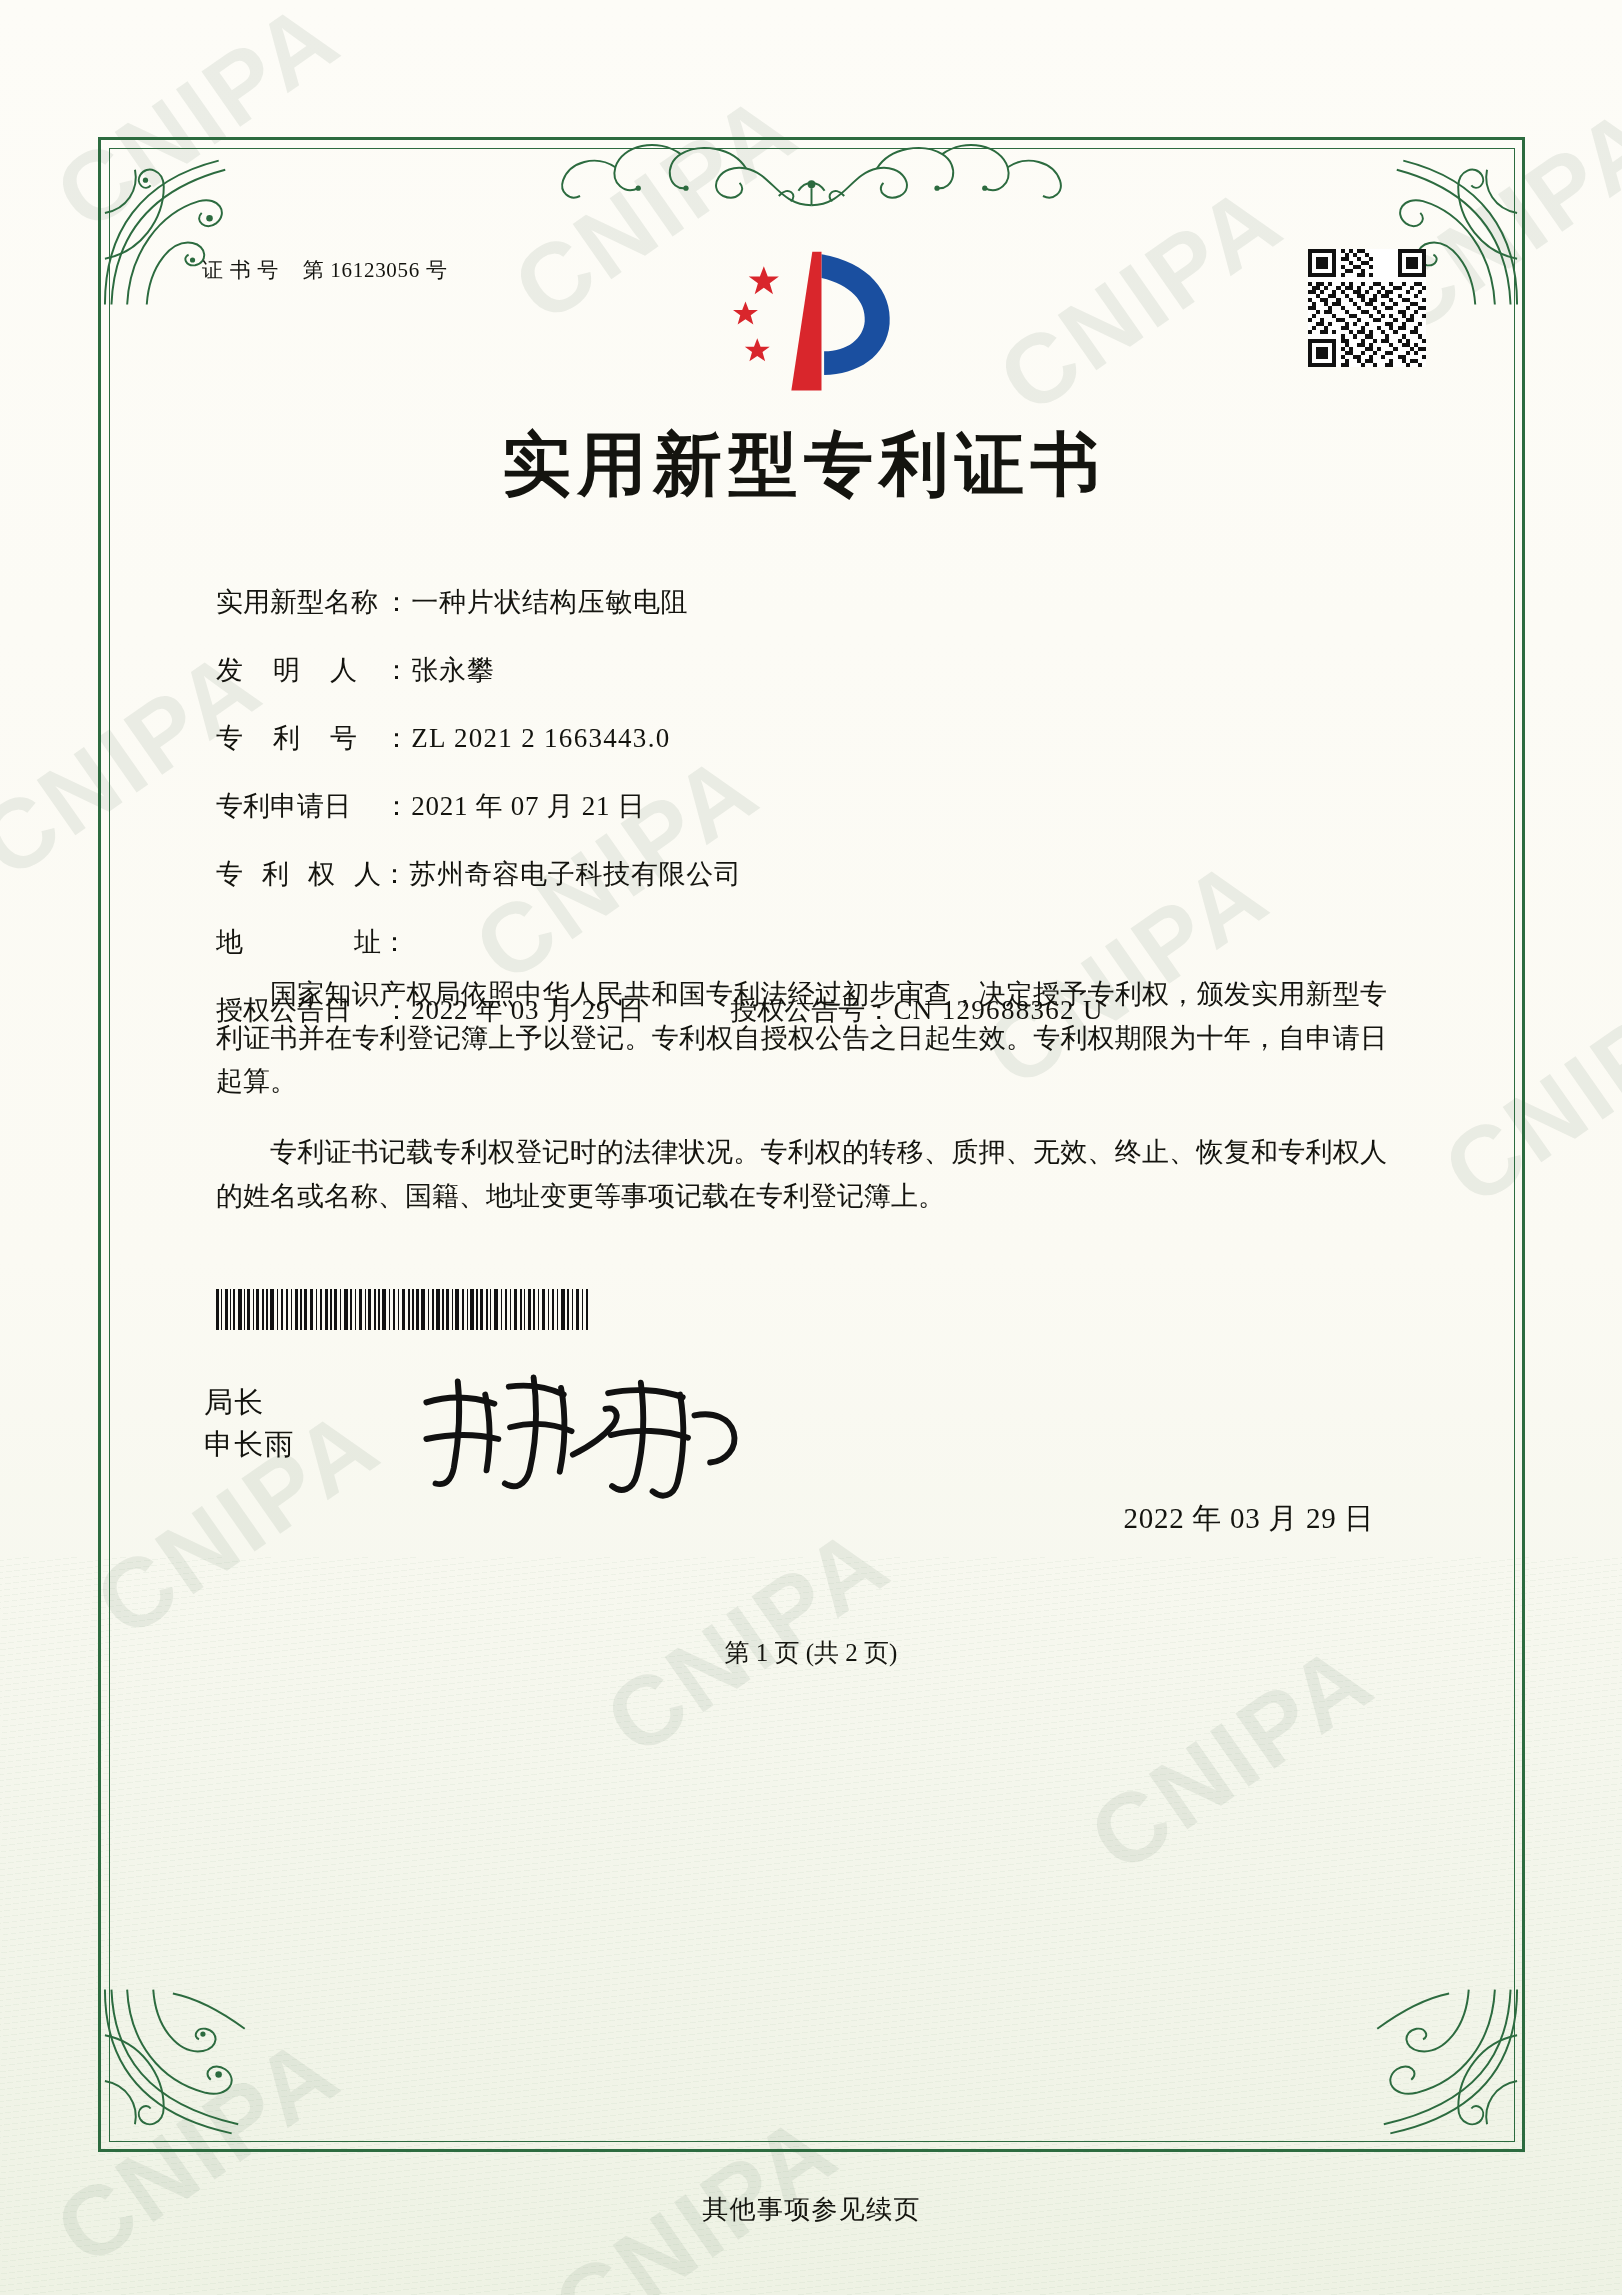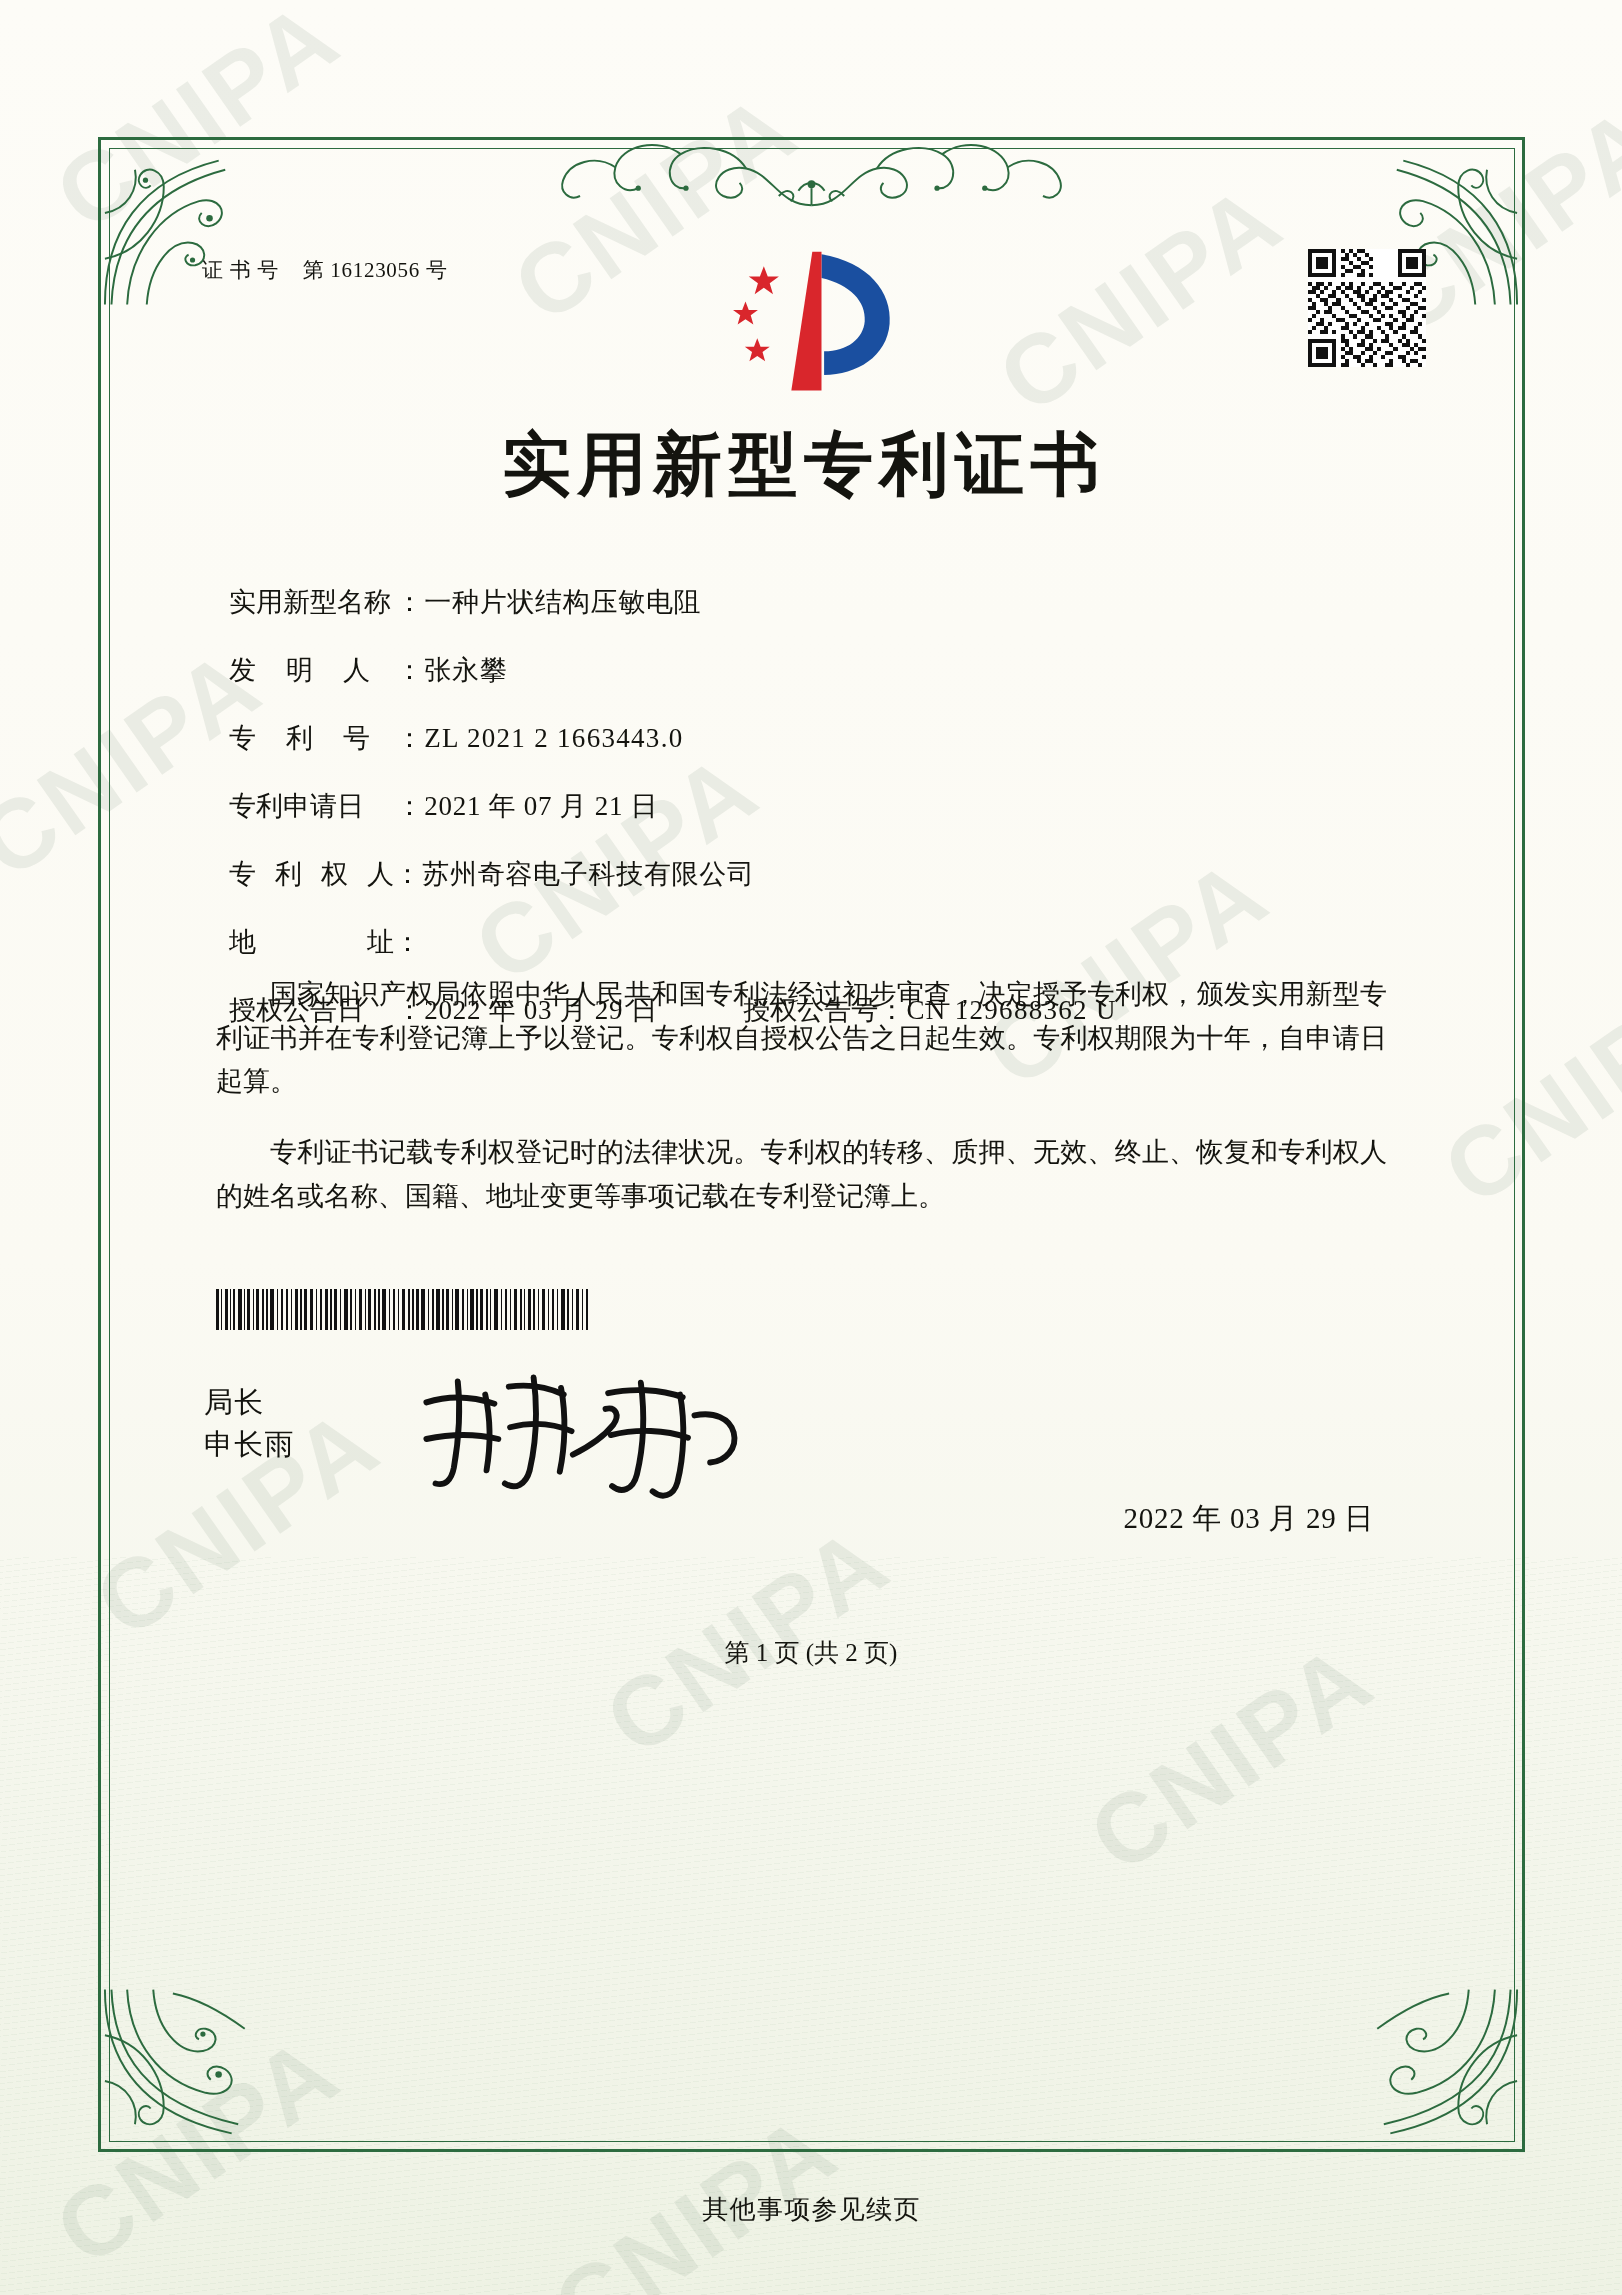--- a/index.html
+++ b/index.html
@@ -126,21 +126,20 @@
     width: 1204px;
     font-size: 27px;
     color: #14140f;
     line-height: 1.0;
   }
   .field-row {
     display: flex;
     align-items: flex-end;
     margin-bottom: 41px;
     white-space: nowrap;
-    margin-left: 13px;
   }
   .field-label {
     display: inline-block;
     width: 167px;
     letter-spacing: 0px;
   }
   .field-label.spread {
     text-align: justify;
     text-align-last: justify;
     width: 141px;

